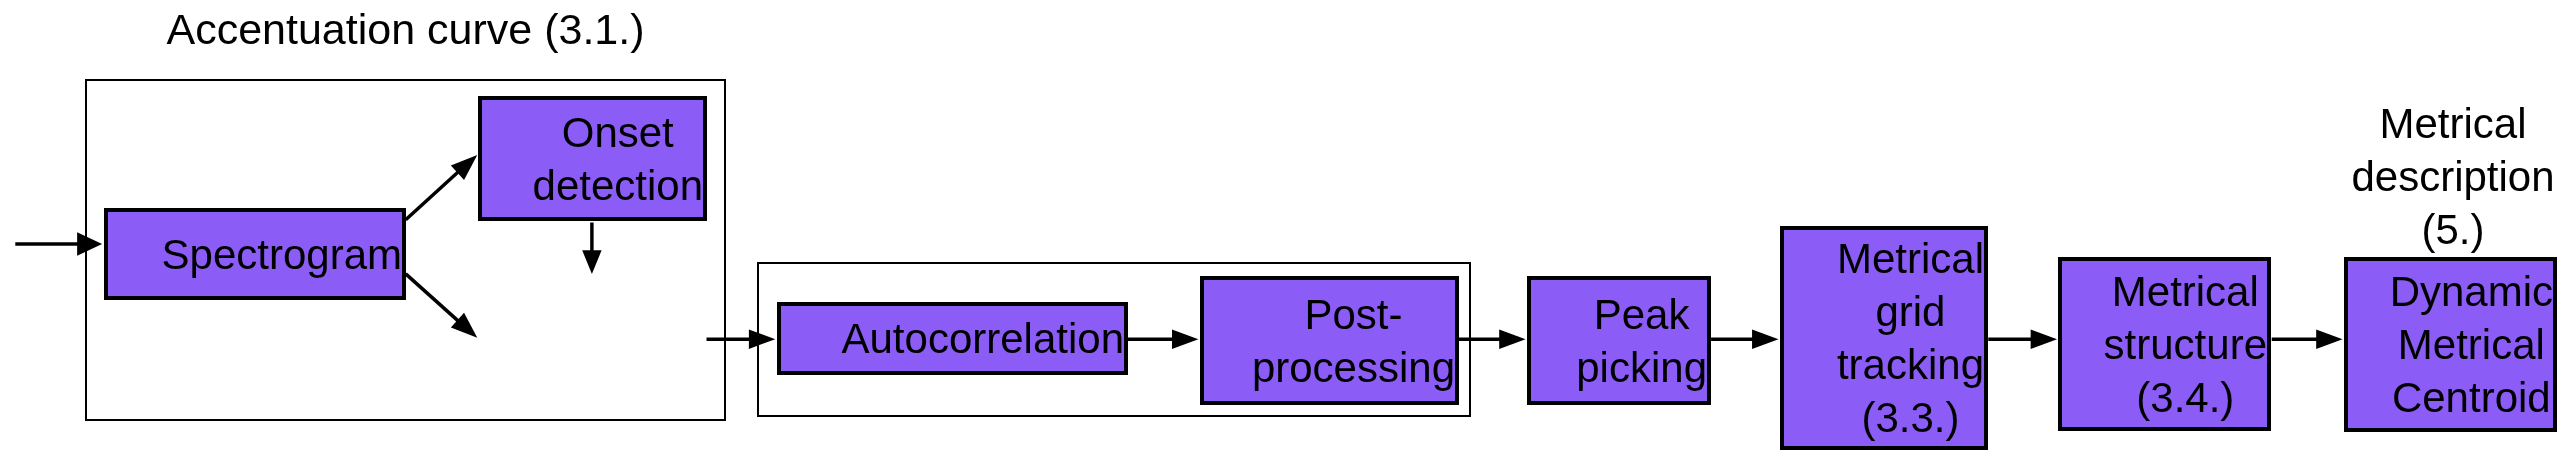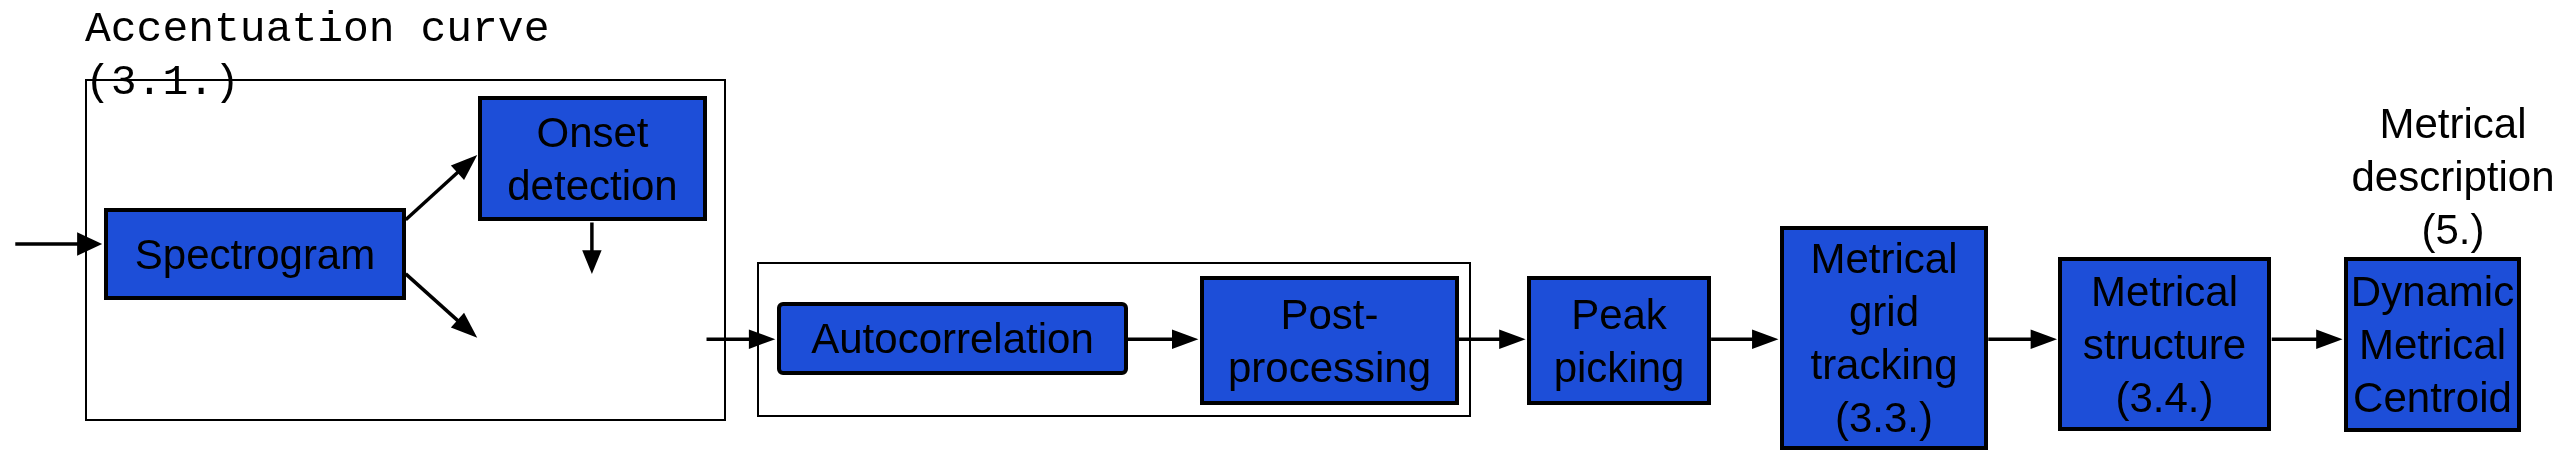--- a/index.html
+++ b/index.html
@@ -18,38 +18,38 @@
   }
   .group {
     position: absolute;
     border: 2.8px solid #000000;
     background: #ffffff;
     box-sizing: border-box;
   }
   .node {
     position: absolute;
     border: 4.2px solid #000000;
-    background: #1d4ed8;
+    background: #8b5cf6;
     box-sizing: border-box;
     display: flex;
     align-items: center;
-    justify-content: center;
+    justify-content: flex-end;
     text-align: center;
     font-size: 42px;
     line-height: 53px;
   }
   .node-label {
     white-space: pre-line;
   }
   .group-title {
     position: absolute;
+    text-align: center;
     font-size: 43px;
     line-height: 53px;
     white-space: pre-line;
-    font-family: Liberation Mono, monospace;
   }
   .free-label {
     position: absolute;
     text-align: center;
     font-size: 42px;
     line-height: 53px;
     white-space: pre-line;
   }
   .connectors {
     position: absolute;
@@ -125,21 +125,21 @@
   <div class="node" style="left:104px; top:208px; width:302px; height:92px;">
     <span class="node-label">Spectrogram</span>
   </div>
 
   <div class="node" style="left:478px; top:96px; width:229px; height:125px;">
     <span class="node-label">Onset
 detection</span>
   </div>
 
 
-  <div class="node" style="left:777px; top:302px; width:351px; height:73px;border-radius:6px;">
+  <div class="node" style="left:777px; top:302px; width:351px; height:73px;">
     <span class="node-label">Autocorrelation</span>
   </div>
 
   <div class="node" style="left:1200px; top:276px; width:259px; height:129px;">
     <span class="node-label">Post-
 processing</span>
   </div>
 
   <div class="node" style="left:1527px; top:276px; width:184px; height:129px;">
     <span class="node-label">Peak
@@ -152,20 +152,20 @@
 tracking
 (3.3.)</span>
   </div>
 
   <div class="node" style="left:2058px; top:257px; width:213px; height:174px;">
     <span class="node-label">Metrical
 structure
 (3.4.)</span>
   </div>
 
-  <div class="node" style="left:2344px; top:257px; width:177px; height:175px;">
+  <div class="node" style="left:2344px; top:257px; width:213px; height:175px;">
     <span class="node-label">Dynamic
 Metrical
 Centroid</span>
   </div>
 
 </div>
 
 
 </body></html>

